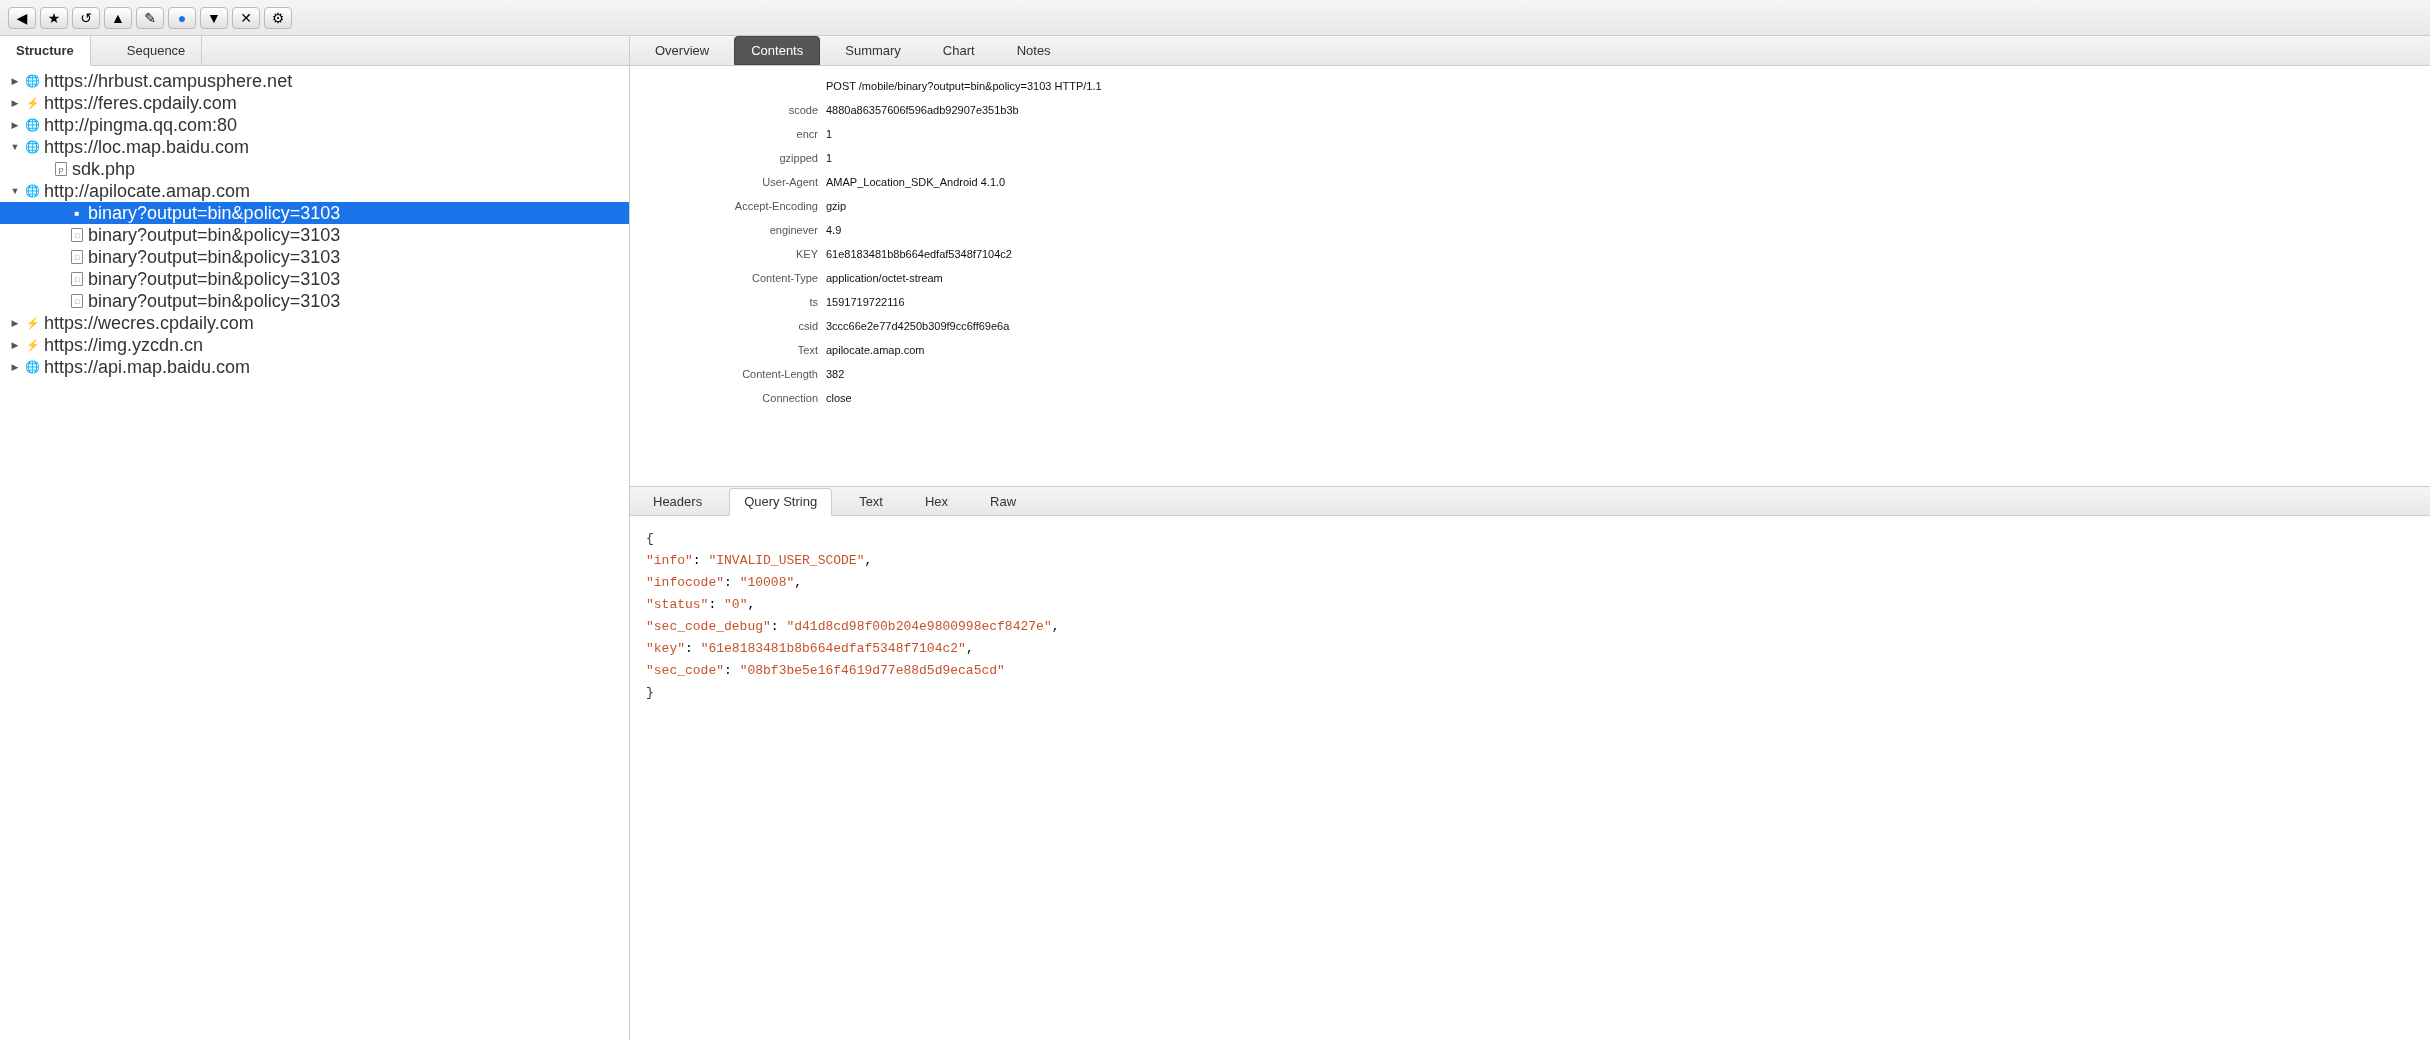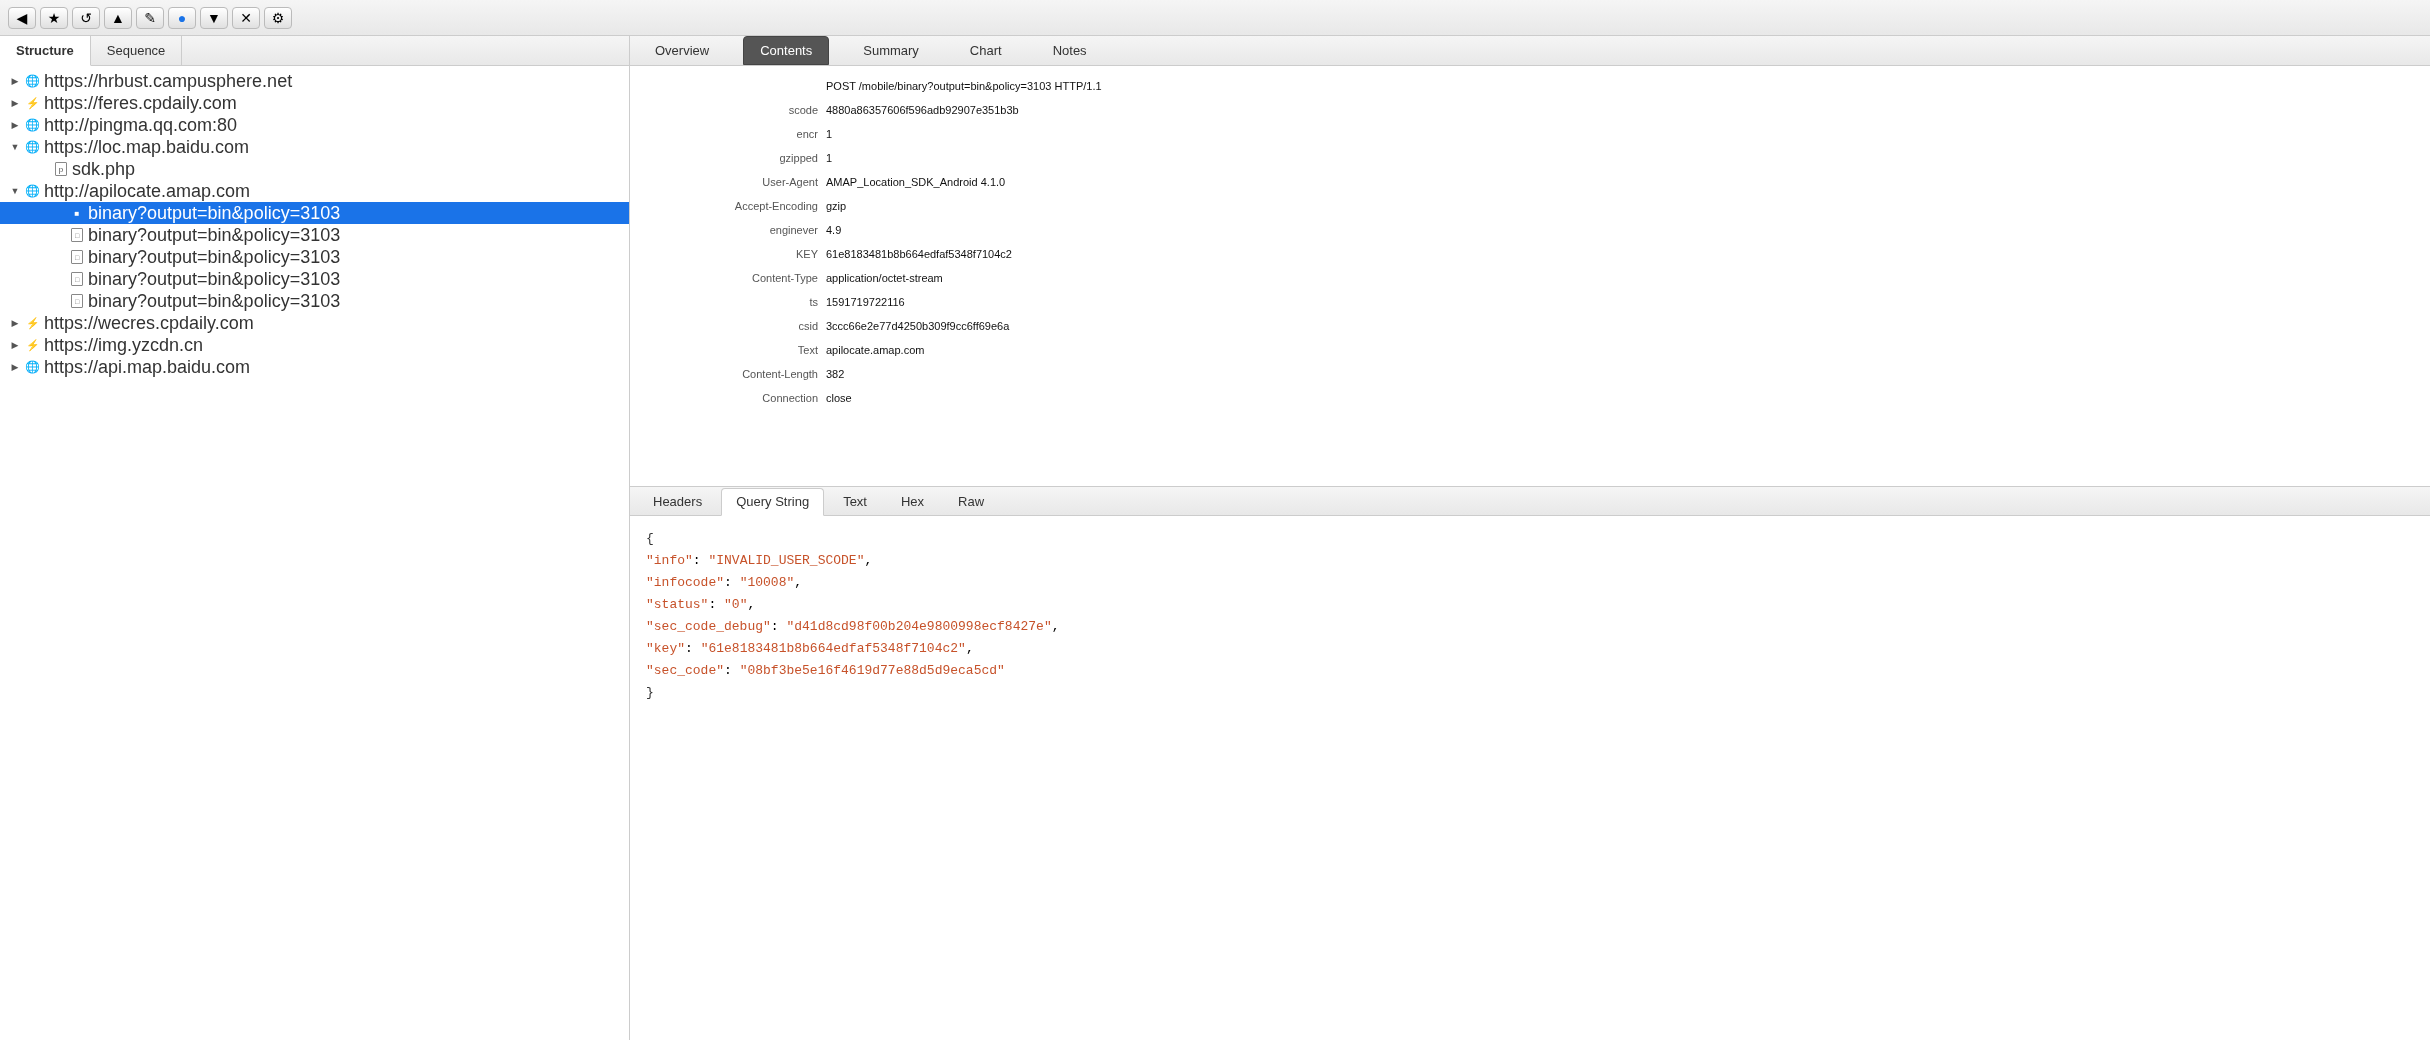--- a/index.html
+++ b/index.html
@@ -52,20 +52,21 @@
       display: flex;
       flex-direction: column;
       overflow: hidden;
     }
 
     .left-tabs {
       display: flex;
       background: linear-gradient(to bottom, #f5f5f5, #e8e8e8);
       border-bottom: 1px solid #ccc;
       height: 30px;
+      gap: 20px;
     }
     .left-tab {
       padding: 0 16px;
       display: flex;
       align-items: center;
       cursor: pointer;
       font-size: 13px;
       color: #333;
       border-right: 1px solid #ccc;
     }
@@ -174,21 +175,21 @@
     }
 
     
     .right-tabs {
       display: flex;
       background: linear-gradient(to bottom, #f5f5f5, #e8e8e8);
       border-bottom: 1px solid #ccc;
       height: 30px;
       align-items: center;
       padding: 0 8px;
-      gap: 17px;
+      gap: 8px;
     }
     .right-tab {
       padding: 0 16px;
       height: 100%;
       display: flex;
       align-items: center;
       cursor: pointer;
       font-size: 13px;
       color: #333;
       border: 1px solid transparent;
@@ -228,21 +229,21 @@
 
     
     .bottom-tabs {
       display: flex;
       background: linear-gradient(to bottom, #f5f5f5, #e8e8e8);
       border-top: 1px solid #ccc;
       border-bottom: 1px solid #ccc;
       height: 30px;
       align-items: center;
       padding: 0 8px;
-      gap: 4px;
+      gap: 12px;
     }
     .bottom-tab {
       padding: 0 14px;
       height: 100%;
       display: flex;
       align-items: center;
       cursor: pointer;
       font-size: 13px;
       color: #333;
       border: 1px solid transparent;

